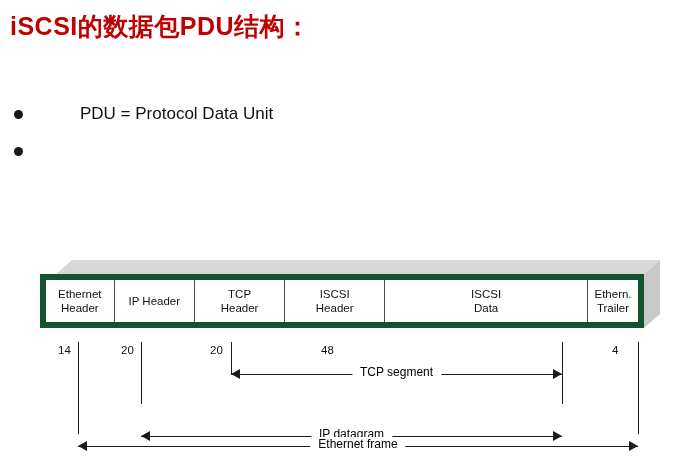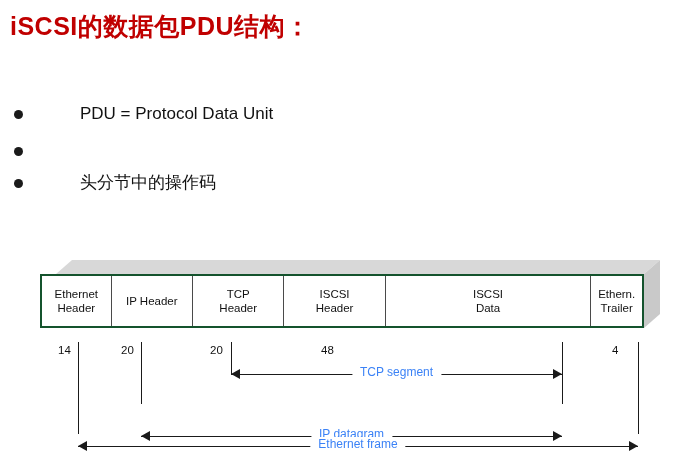--- a/index.html
+++ b/index.html
@@ -92,21 +92,21 @@
     background: #c9c9c9;
     clip-path: polygon(0 14px, 100% 0, 100% 54px, 0 100%);
   }
   .bar-front {
     position: absolute;
     left: 0px;
     top: 14px;
     width: 604px;
     height: 54px;
     background: #ffffff;
-    border: 2px solid #14532d;
+    border: 6px solid #14532d;
     box-sizing: border-box;
     display: flex;
   }
   .cell {
     border-right: 1px solid #4a4a4a;
     box-sizing: border-box;
     display: flex;
     flex-direction: column;
     align-items: center;
     justify-content: center;
@@ -164,21 +164,21 @@
     border-left: 9px solid #1a1a1a;
   }
   .arrow-label {
     position: absolute;
     top: 5px;
     left: 50%;
     transform: translateX(-50%);
     background: #ffffff;
     padding: 0 8px;
     font-size: 12px;
-    color: #3b82f6;
+    color: #000000;
     white-space: nowrap;
   }
   .tick {
     position: absolute;
     width: 0;
     border-left: 1px solid #1a1a1a;
   }
 </style>
 </head>
 <body>
@@ -187,24 +187,20 @@
 
   <div class="title">iSCSI的数据包PDU结构：</div>
 
   <div class="bullets">
     <div class="bullet">
       <div class="bullet-dot"></div>
       <div class="bullet-text">PDU = Protocol Data Unit</div>
     </div>
     <div class="bullet">
       <div class="bullet-dot"></div>
-    </div>
-    <div class="bullet">
-      <div class="bullet-dot"></div>
-      <div class="bullet-text">头分节中的操作码</div>
     </div>
   </div>
 
   <div class="diagram">
 
     <div class="bar-3d">
       <div class="bar-top"></div>
       <div class="bar-right"></div>
       <div class="bar-front">
         <div class="cell" style="width:70px">

